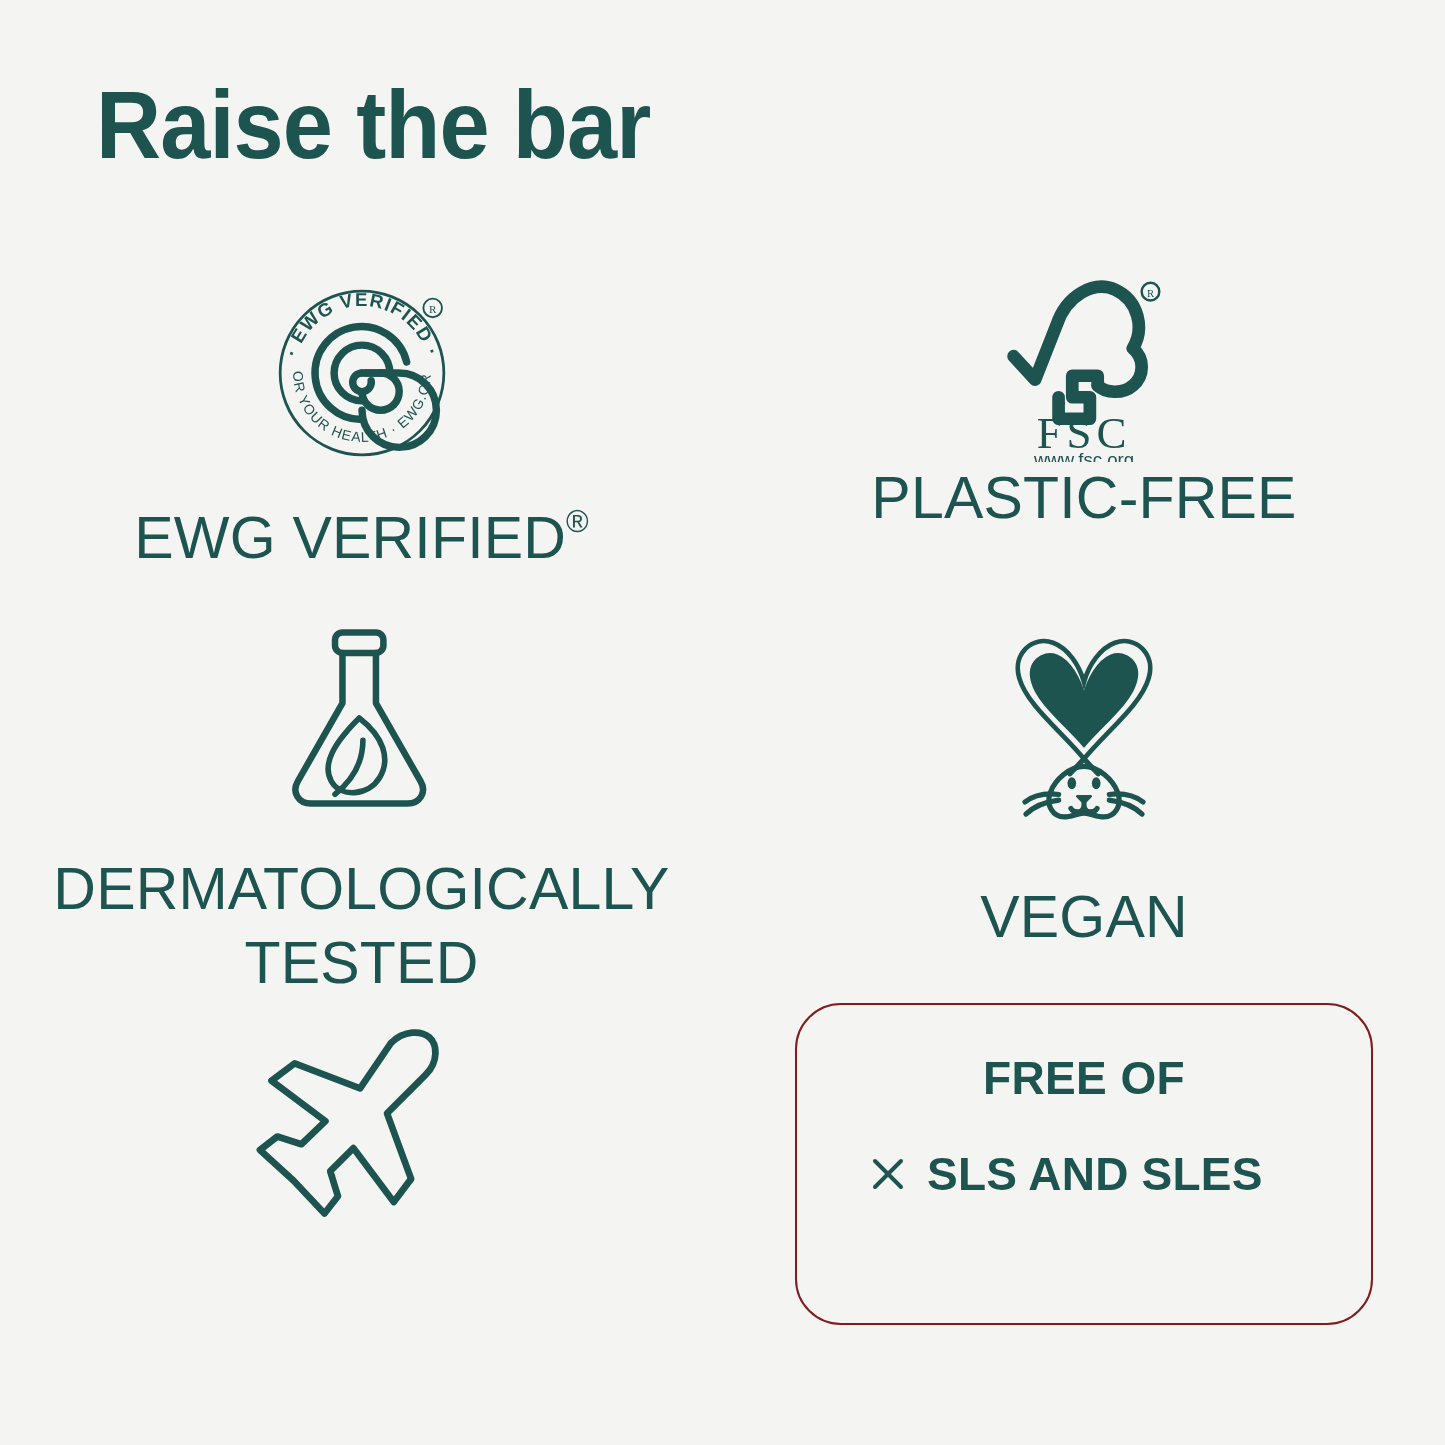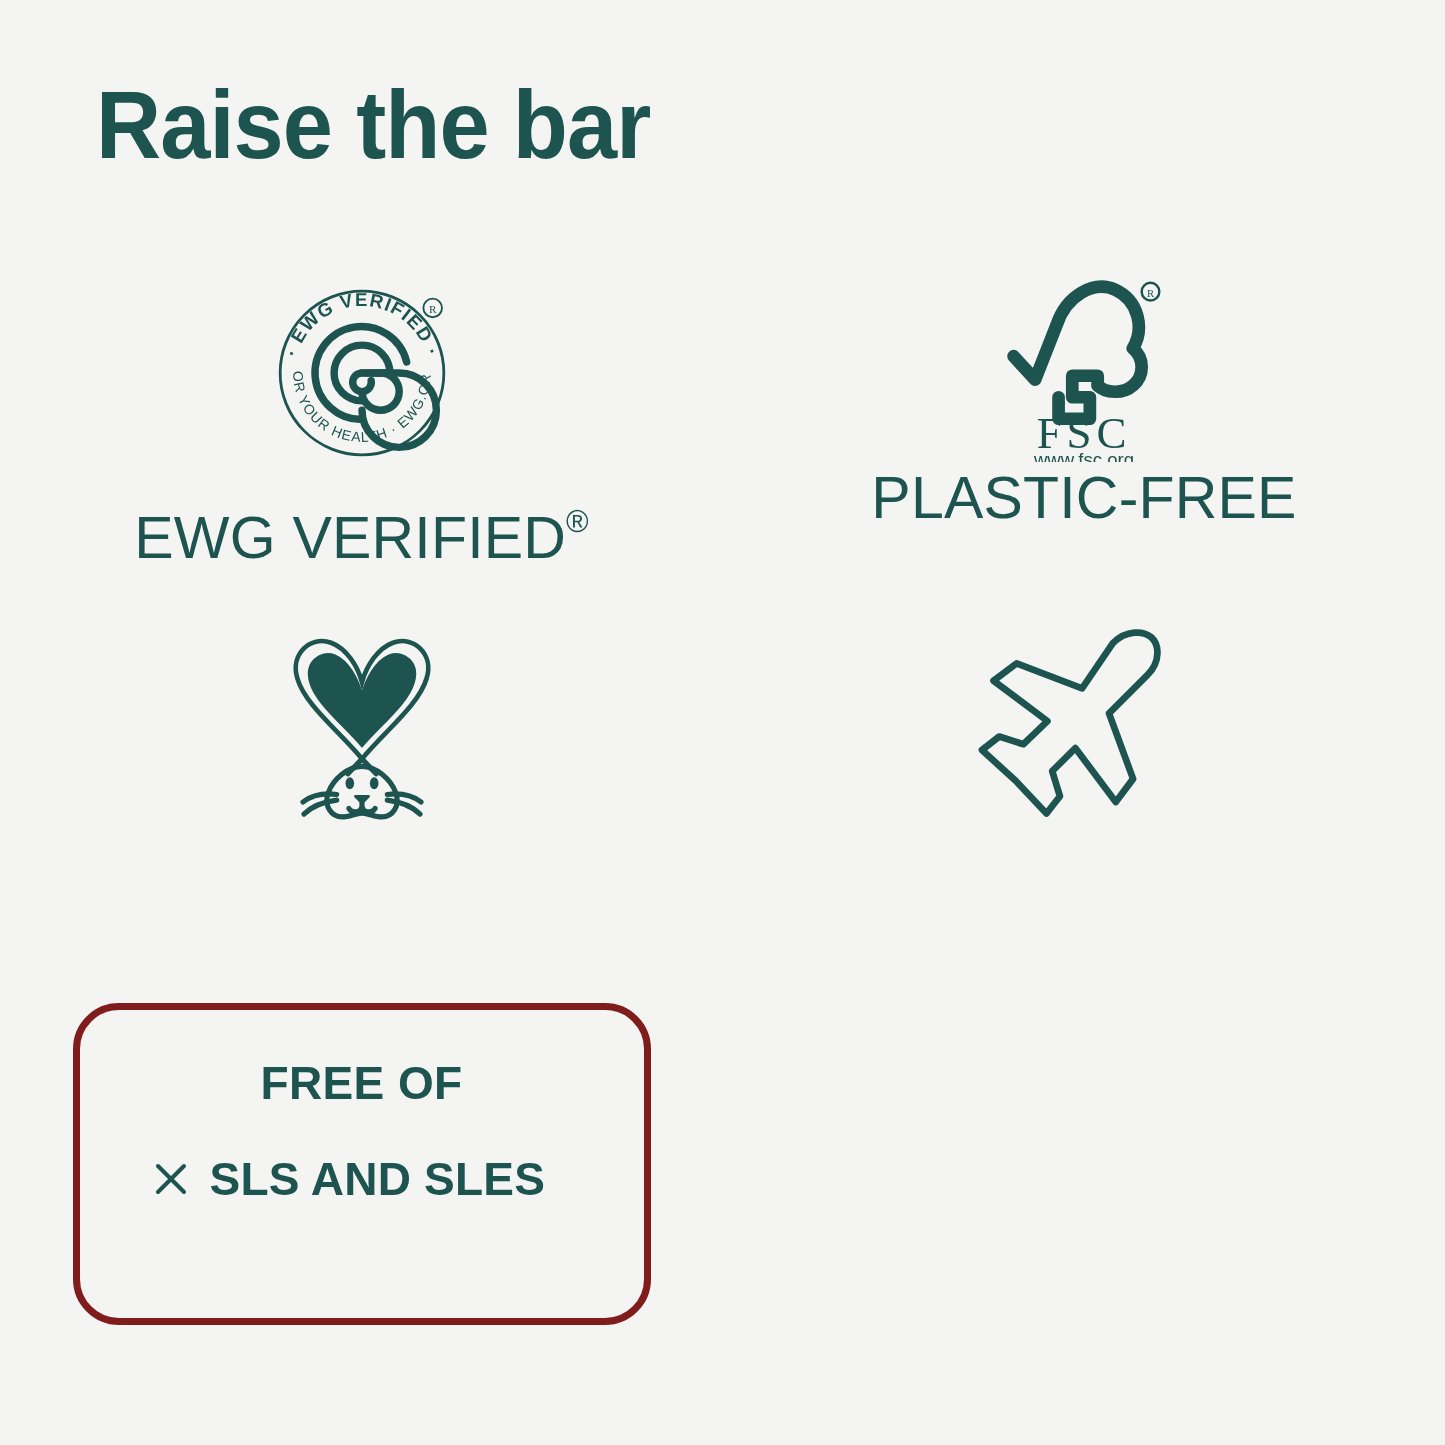--- a/index.html
+++ b/index.html
@@ -96,21 +96,21 @@
   .cell-travel .badge-label { margin-top: 30px; }
 
   
   .cell-free {
     justify-content: flex-start;
   }
   .free-box {
     margin-top: 10px;
     width: 578px;
     height: 322px;
-    border: 7px solid #7f1d1d;
+    border: 2px solid #7f1d1d;
     border-radius: 46px;
     box-sizing: border-box;
     display: flex;
     flex-direction: column;
     align-items: center;
     padding-top: 46px;
   }
   .free-title {
     font-size: 46px;
     font-weight: 700;
@@ -198,20 +198,35 @@
             <circle cx="158" cy="26" r="9"></circle>
           </g>
           <text x="158" y="31" font-family="'Liberation Serif', serif" font-size="11" fill="#1d5450" text-anchor="middle">R</text>
           <text x="90" y="186" font-family="'Liberation Serif', serif" font-size="46" font-weight="400" fill="#1d5450" text-anchor="middle" letter-spacing="5">FSC</text>
           <text x="90" y="204" font-family="'Liberation Sans', sans-serif" font-size="19" fill="#1d5450" text-anchor="middle">www.fsc.org</text>
         </svg>
       </div>
       <div class="badge-label">PLASTIC-FREE</div>
     </div>
 
+    <div class="cell r2 cell-derm">
+      <div class="icon-wrap">
+        <svg width="160" height="186" viewBox="0 0 170 200" aria-hidden="true">
+          <g fill="none" stroke="#1d5450" stroke-width="7" stroke-linecap="round" stroke-linejoin="round">
+            <rect x="56" y="8" width="52" height="22" rx="8"></rect>
+            <path d="M 64,30 L 64,84 L 16,168 C 9,180 17,192 30,192 L 134,192 C 147,192 155,180 148,168 L 100,84 L 100,30"></path>
+          </g>
+          <g fill="none" stroke="#1d5450" stroke-width="6" stroke-linecap="round" stroke-linejoin="round">
+            <path d="M 82,100 C 54,128 42,150 52,168 C 62,186 92,184 104,164 C 116,144 108,120 82,100 Z"></path>
+            <path d="M 86,124 C 86,146 76,166 56,182"></path>
+          </g>
+        </svg>
+      </div>
+      <div class="badge-label">DERMATOLOGICALLY TESTED</div>
+    </div>
 
     <div class="cell r2 cell-vegan">
       <div class="icon-wrap">
         <svg width="178" height="196" viewBox="0 0 190 200" aria-hidden="true">
 
           <g>
             <path d="M 95,134 C 70,104 34,76 26,48 C 18,22 40,2 62,10 C 78,16 90,34 95,52 C 100,34 112,16 128,10 C 150,2 172,22 164,48 C 156,76 120,104 95,134 Z" fill="none" stroke="#1d5450" stroke-width="5"></path>
             <path d="M 95,120 C 74,96 46,74 40,52 C 34,32 50,18 66,24 C 80,30 90,48 95,66 C 100,48 110,30 124,24 C 140,18 156,32 150,52 C 144,74 116,96 95,120 Z" fill="#1d5450" stroke="#1d5450" stroke-width="3"></path>
           </g>
 
@@ -229,20 +244,21 @@
             <path d="M 122,172 C 138,170 150,174 158,180"></path>
             <path d="M 122,178 C 138,180 150,186 157,193"></path>
           </g>
 
           <g fill="#1d5450">
             <ellipse cx="82" cy="160" rx="4.6" ry="6.4"></ellipse>
             <ellipse cx="108" cy="160" rx="4.6" ry="6.4"></ellipse>
           </g>
         </svg>
       </div>
+      <div class="badge-label">VEGAN</div>
     </div>
 
     <div class="cell r3 cell-travel">
       <div class="icon-wrap">
         <svg width="232" height="206" viewBox="0 0 240 214" aria-hidden="true">
           <g fill="none" stroke="#1d5450" stroke-width="7" stroke-linecap="round" stroke-linejoin="round">
             <path d="M 118,70
                      L 50,44
                      L 26,62
                      L 82,104

